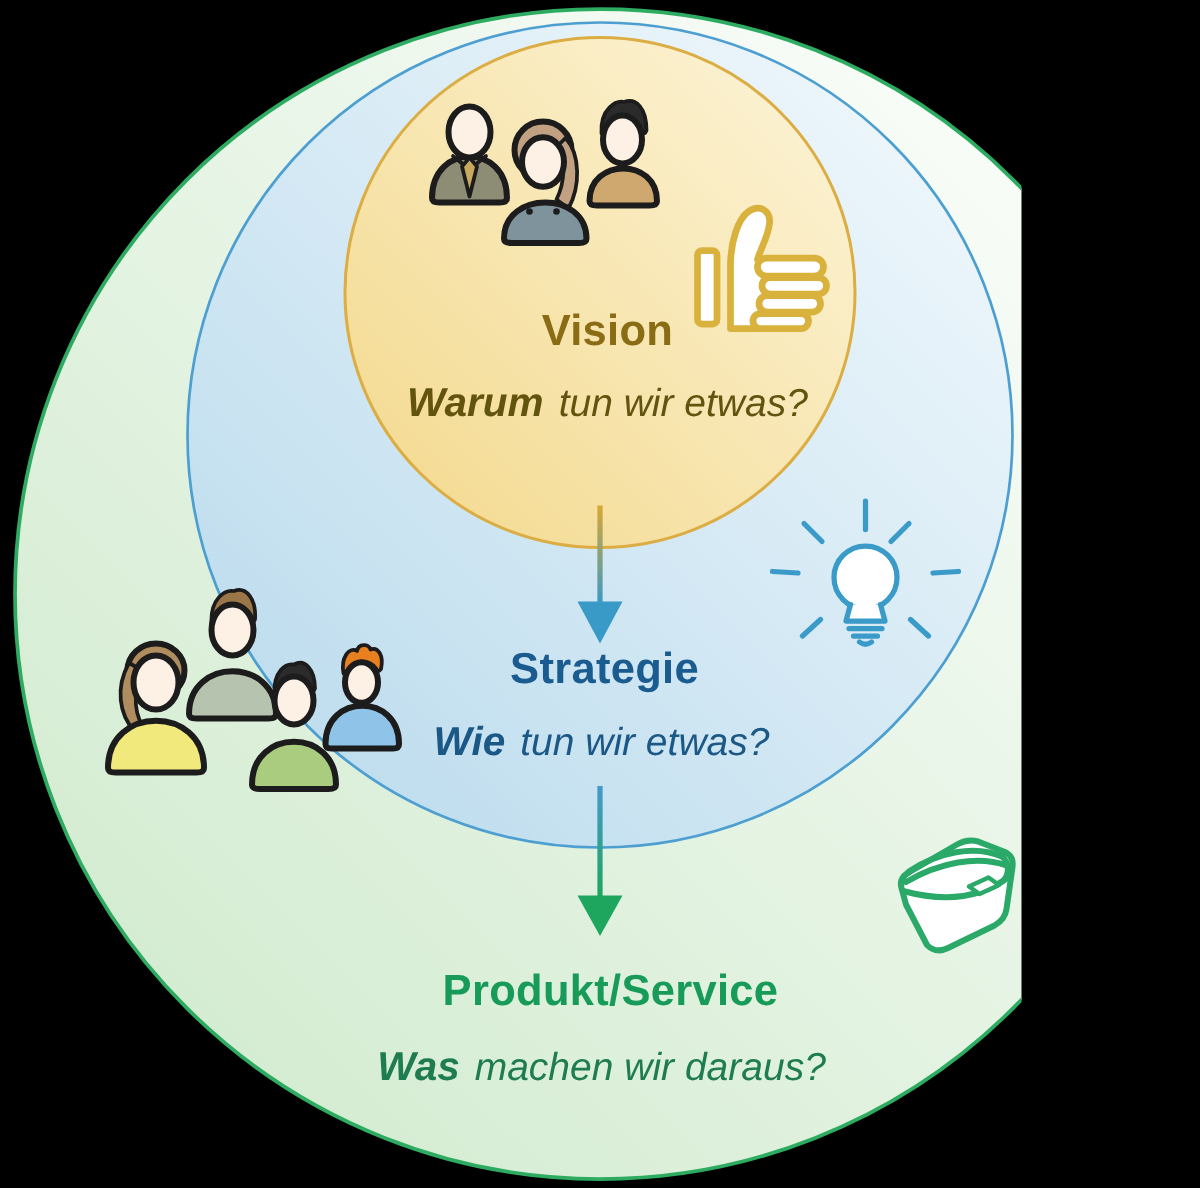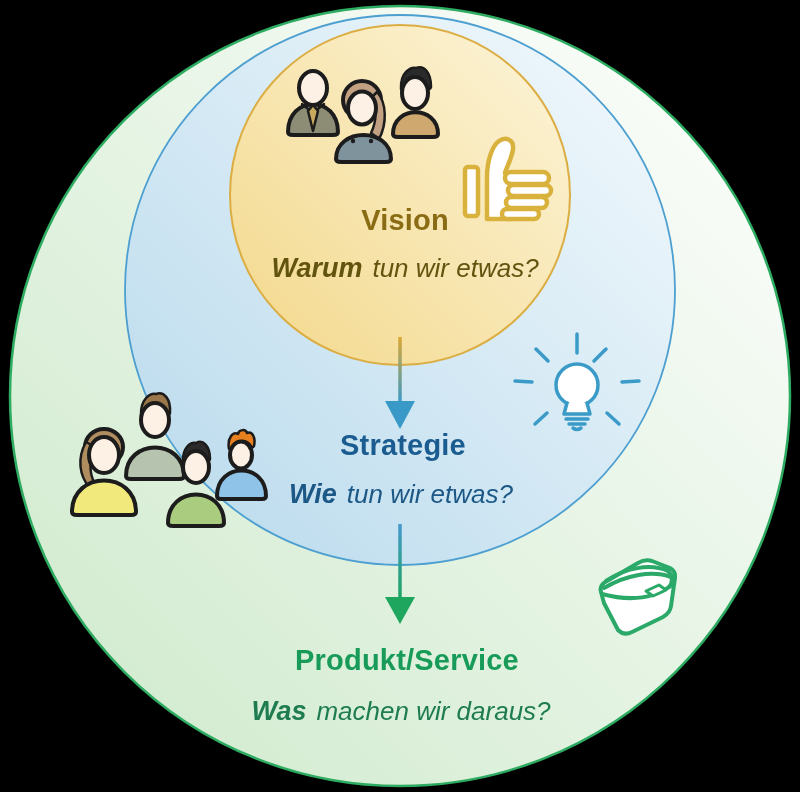--- a/index.html
+++ b/index.html
@@ -1,16 +1,16 @@
 <!DOCTYPE html>
 <html><head>
 <meta charset="utf-8">
 <style>
   html,body{margin:0;padding:0;background:#000;}
-  .stage{position:relative;width:800px;height:792px;background:#000;overflow:hidden;}
+  .stage{position:relative;width:681px;height:792px;background:#000;overflow:hidden;}
   svg{position:absolute;inset:0;}
   text{font-family:"Liberation Sans","DejaVu Sans",sans-serif;}
   .title{font-weight:700;font-size:29px;letter-spacing:0.2px;}
   .question{font-size:26px;font-style:italic;}
   .q-em{font-weight:700;font-size:27px;font-style:italic;}
   .person-shape{stroke:#1c1c1c;stroke-width:4;stroke-linejoin:round;stroke-linecap:round;}
   .person-thin{stroke:#1c1c1c;stroke-width:2.5;stroke-linejoin:round;stroke-linecap:round;}
   .icon-stroke{fill:none;stroke-linejoin:round;stroke-linecap:round;}
 </style>
 </head>

